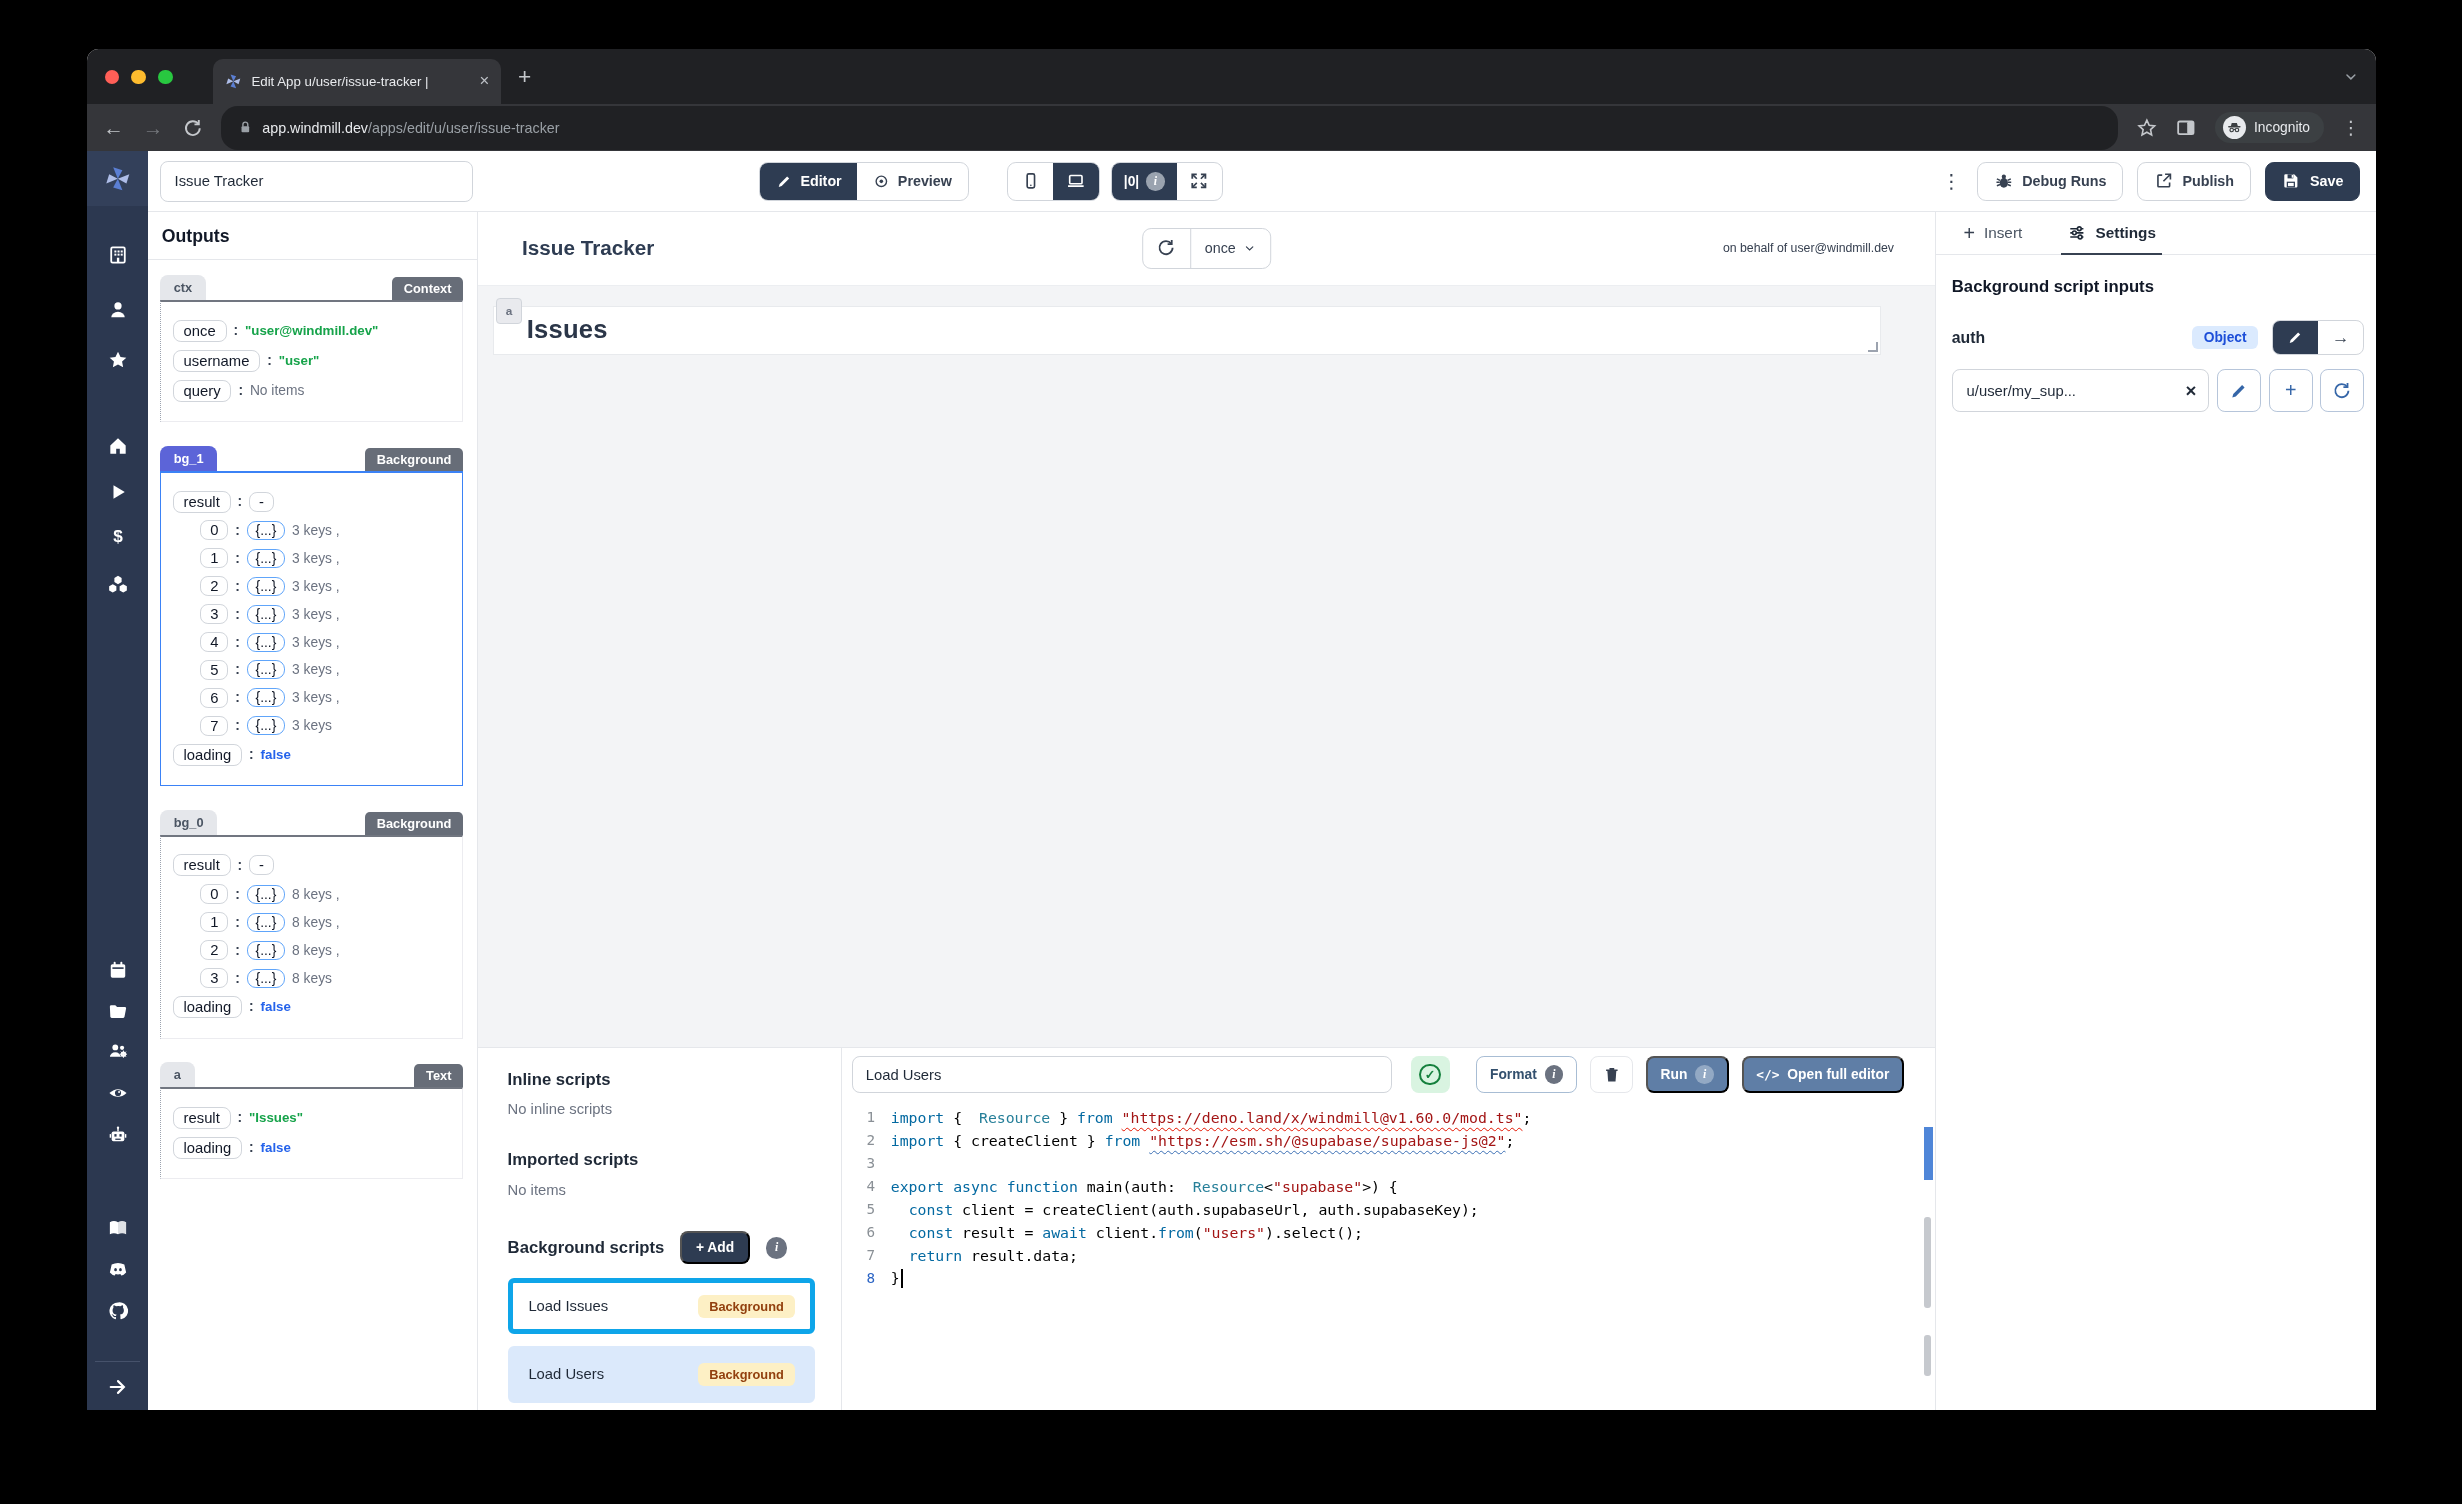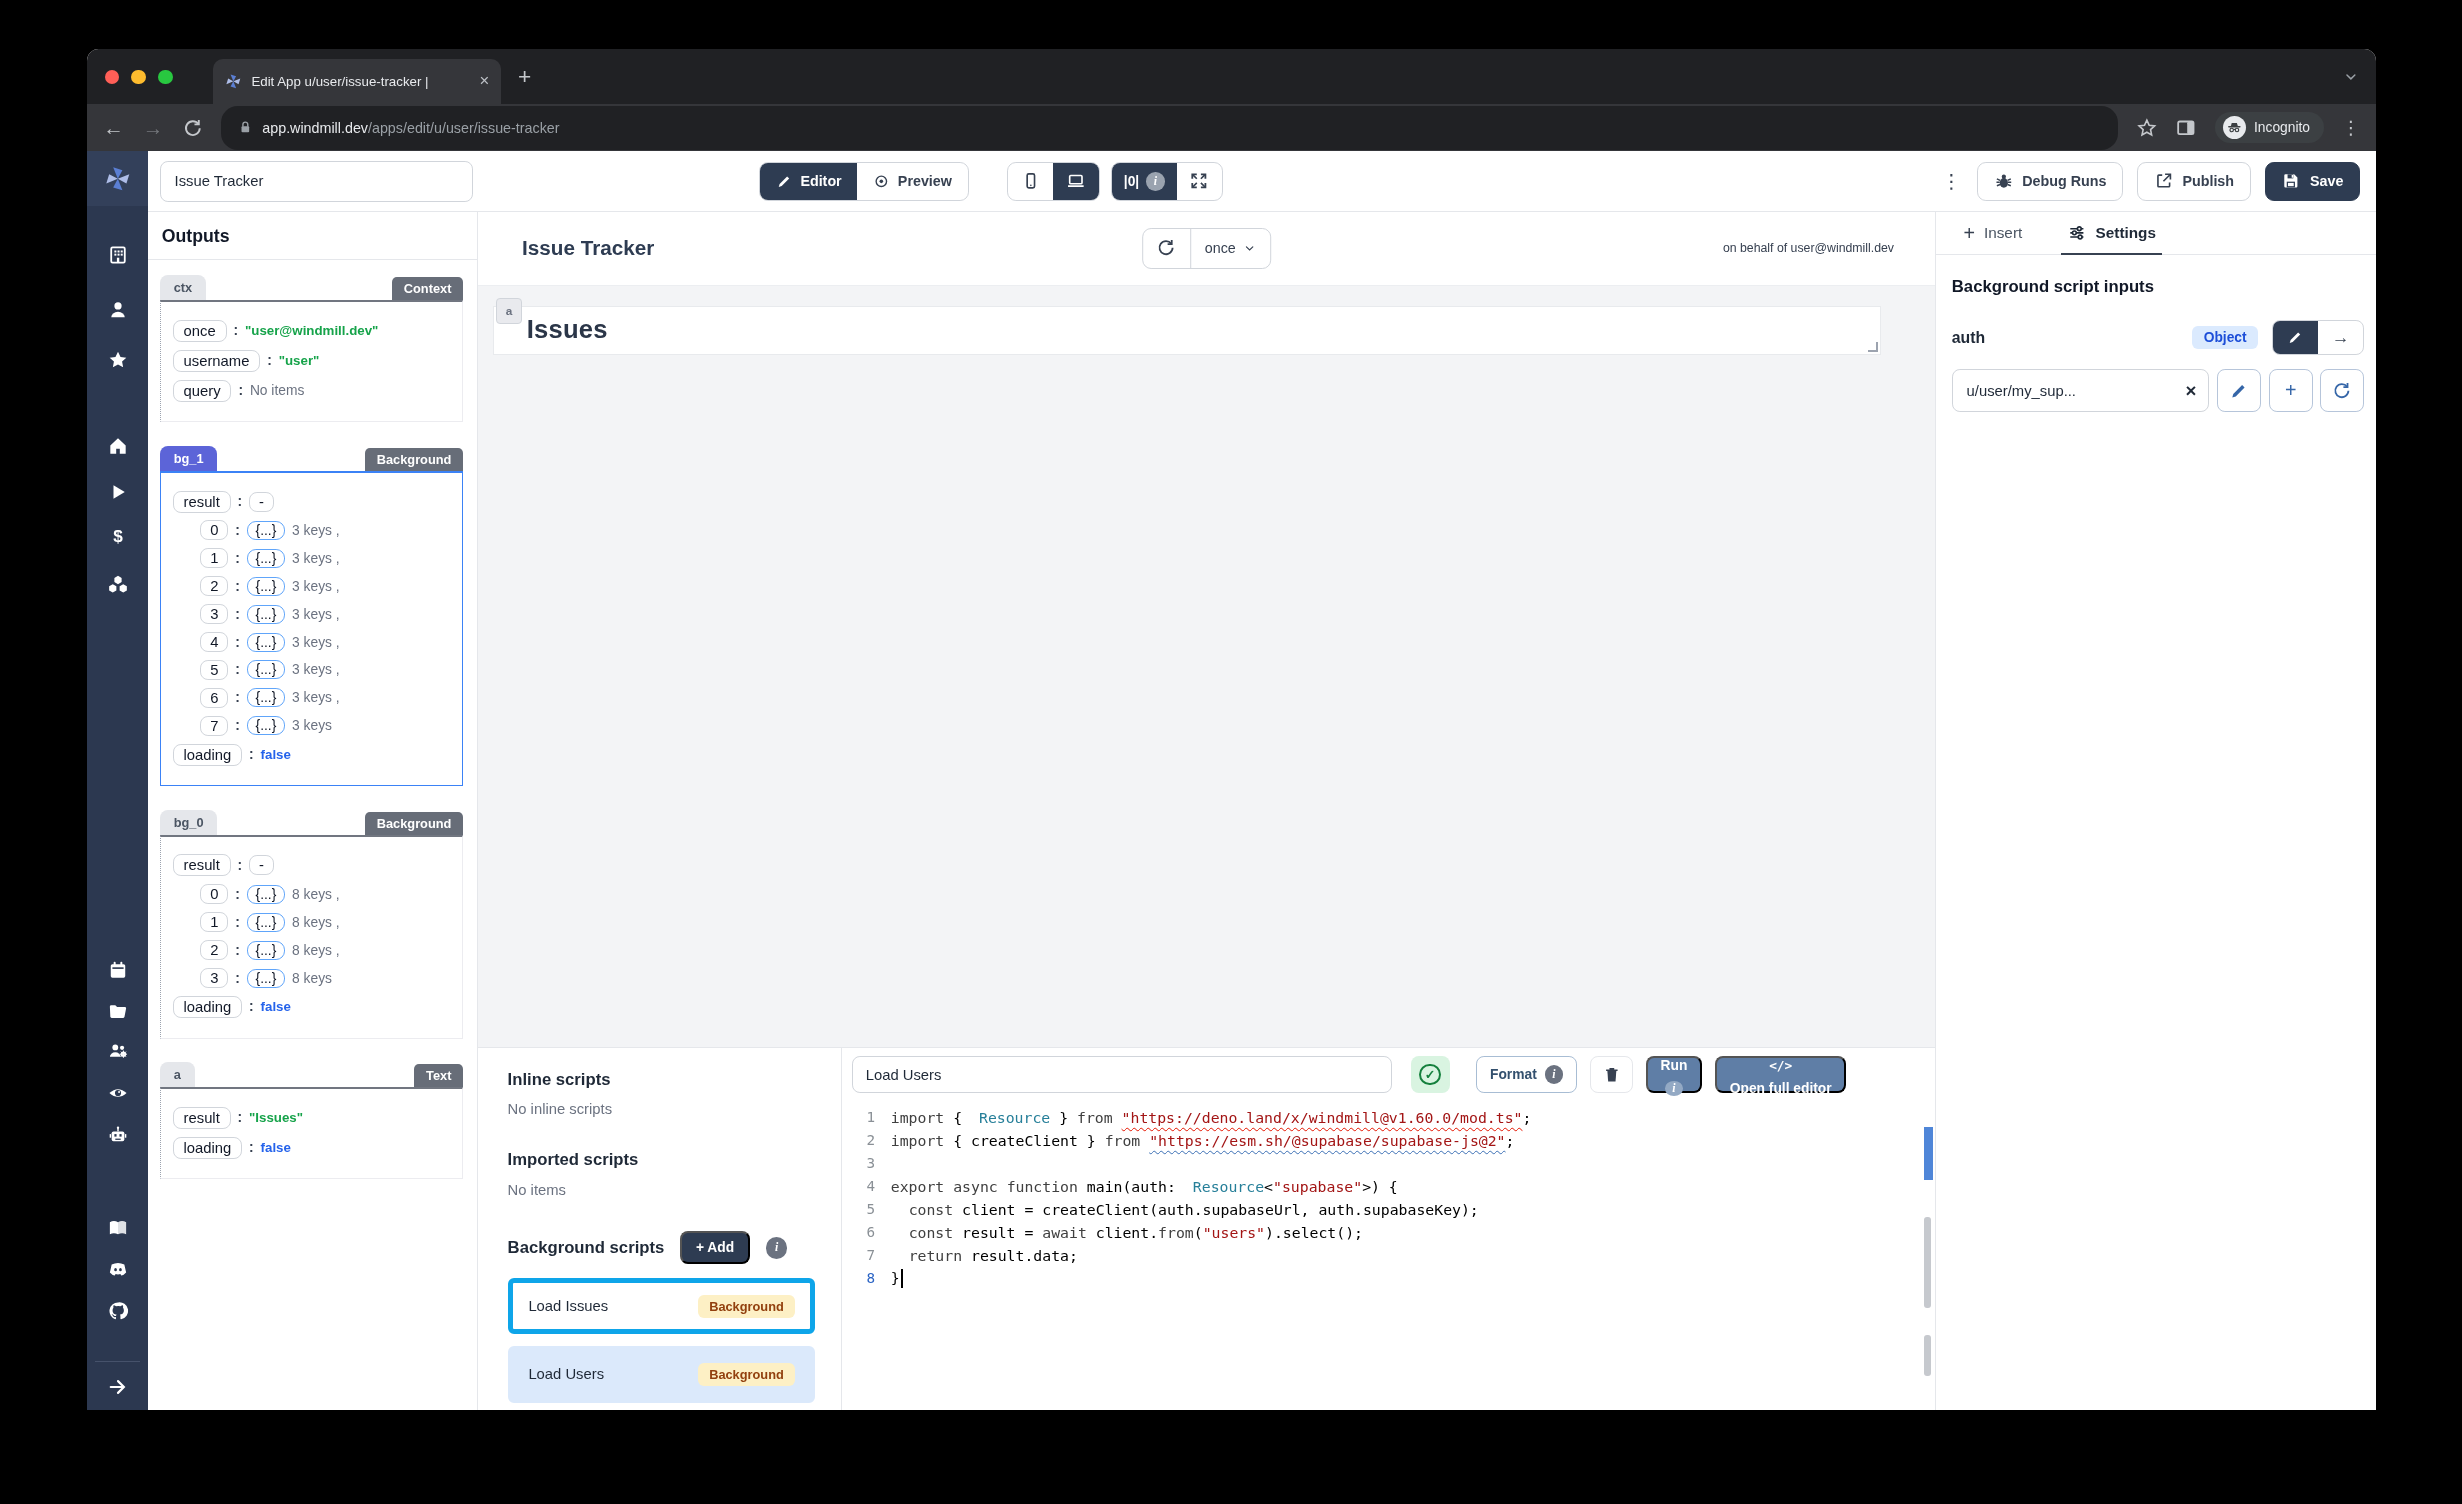--- a/index.html
+++ b/index.html
@@ -117,27 +117,27 @@
   .editor-head { height:53px; display:flex; align-items:center; gap:12.8px; padding:0 13.8px 0 9.9px; flex:none; }
   .eh-input { width:540px; height:37px; border:1px solid #d1d5db; border-radius:7.9px; padding:0 12.8px; font-size:14.8px; color:#1f2937; font-family:"Liberation Sans",sans-serif; }
   .ok-chip { width:39px; height:37px; background:#d9f4e1; border-radius:7.9px; display:flex; align-items:center; justify-content:center; margin-left:5.9px; }
   .ok-circ { width:21.7px; height:21.7px; border:2px solid #15803d; border-radius:50%; color:#15803d; font-size:12.8px; font-weight:bold;
     display:flex; align-items:center; justify-content:center; }
   .fmt-btn { height:37px; border:1.5px solid #a8bdd4; border-radius:7.9px; background:#fff; color:#33506e; font-weight:bold;
     font-size:13.8px; display:flex; align-items:center; gap:7.9px; padding:0 12.8px; margin-left:13.8px; }
   .trash-btn { width:43px; height:37px; border:1px solid #e5e7eb; border-radius:7.9px; background:#fff; color:#374151;
     display:flex; align-items:center; justify-content:center; }
   .blu-btn { height:37px; background:#5f7ea6; border-radius:7.9px; color:#fff; font-weight:bold; font-size:13.8px;
-    display:flex; align-items:center; gap:7.9px; padding:0 12.8px;flex-direction:column; }
+    display:flex; align-items:center; gap:7.9px; padding:0 12.8px; }
   .code-area { flex:1; position:relative; font-family:"DejaVu Sans Mono",monospace; font-size:14.8px; padding-top:4.9px; overflow:hidden; }
   .cline { display:flex; height:23px; align-items:center; }
   .gut { width:33px; text-align:right; color:#8a9096; font-size:14.3px; flex:none; }
   .gut.active { color:#2a63c4; }
   .ctext { padding-left:15.8px; white-space:pre; color:#000; }
-  .kw { color:#404040;margin-top:44px; } .typ { color:#267f99;margin-left:8px; } .str { color:#a31515; } .pl { color:#000; }
+  .kw { color:#0369a1;margin-top:44px; } .typ { color:#267f99;margin-left:8px; } .str { color:#a31515; } .pl { color:#000; }
   .sq-red { text-decoration:underline wavy #e51400 1px; text-underline-offset:3.9px; }
   .sq-blue { text-decoration:underline wavy #3b6fb5 1px; text-underline-offset:3.9px; }
   .cursor { display:inline-block; width:2px; height:18.7px; background:#000; vertical-align:middle; margin-left:1px; }
   .ruler-blue { position:absolute; right:2px; top:25.6px; width:8.9px; height:53px; background:#4f86d8; }
   .ruler-gray1 { position:absolute; right:3.9px; top:116px; width:6.9px; height:91px; background:#c6c9ce; border-radius:3px; }
   .ruler-gray2 { position:absolute; right:3.9px; top:234px; width:6.9px; height:41px; background:#c6c9ce; border-radius:3px; }
 
   
   .settings-col { width:440px; background:#fff; flex:none; }
   .stabs { height:43px; border-bottom:1px solid #e5e7eb; display:flex; align-items:stretch; padding-left:21.7px; gap:33px; }

